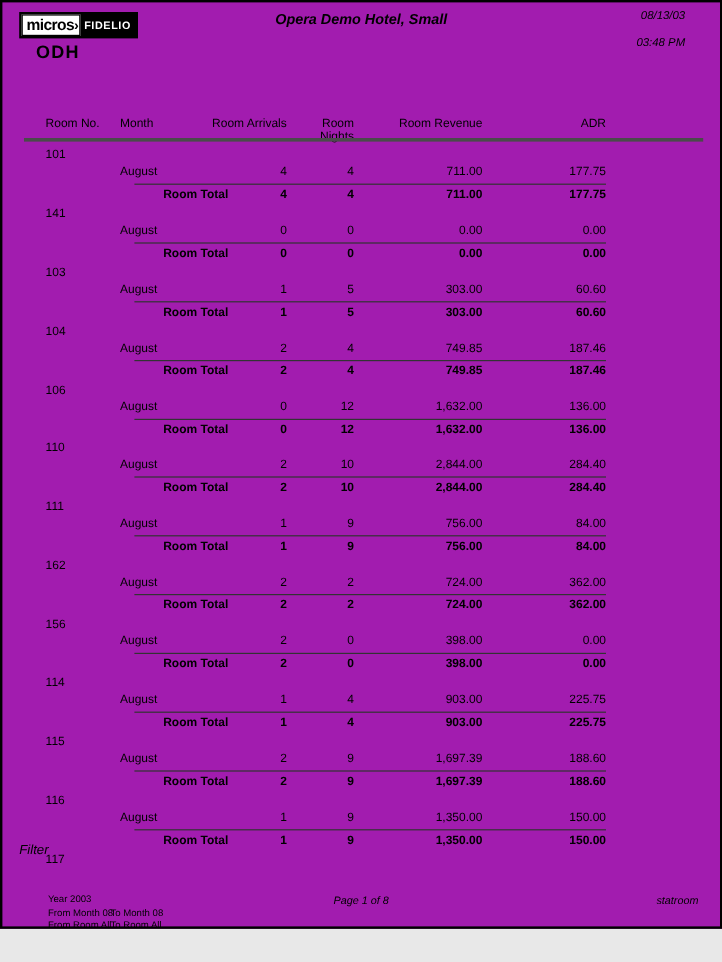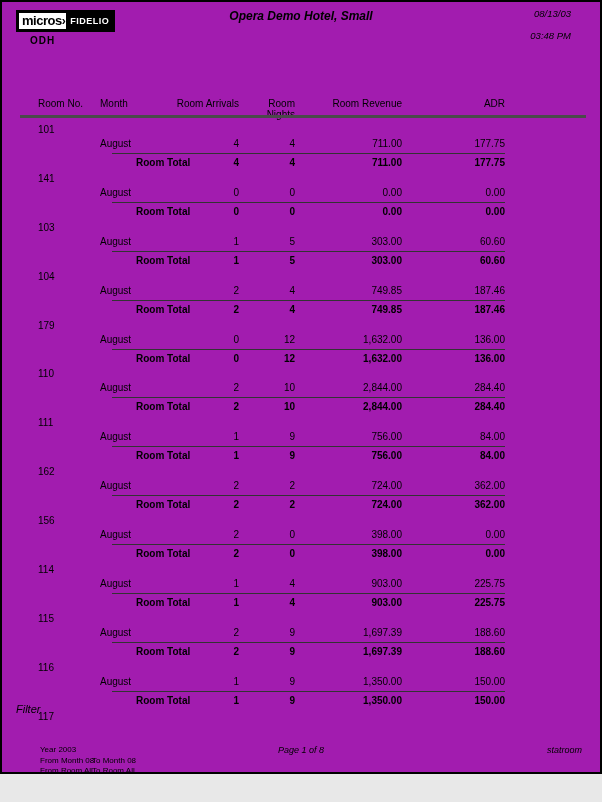--- a/index.html
+++ b/index.html
@@ -5,21 +5,21 @@
   * { margin:0; padding:0; box-sizing:border-box; }
   html,body { width:602px; height:802px; overflow:hidden; background:#e8e8e8; }
   body { font-family:"Liberation Sans", sans-serif; color:#000; }
   .page { position:absolute; top:0; left:0; width:602px; height:774px; background:#a21caf; border:2px solid #000; }
 
   
   .logo { position:absolute; left:14px; top:8px; height:22px; background:#000; display:flex; align-items:stretch; padding:2px; }
   .logo-micros { background:#fff; border:1px solid #000; color:#000; font-weight:bold; font-size:13px; line-height:16px; padding:0 0 0 3px; letter-spacing:-0.5px; display:flex; align-items:center; }
   .logo-arrow { font-weight:bold; font-size:12px; margin:0 1px 0 0; }
   .logo-fidelio { color:#fff; font-weight:bold; font-size:9px; letter-spacing:0.5px; display:flex; align-items:center; padding:0 4px 0 3px; }
-  .odh { position:absolute; left:28px; top:33px; font-size:10px; font-weight:bold; letter-spacing:1px; }
+  .odh { position:absolute; left:28px; top:33px; font-size:15px; font-weight:bold; letter-spacing:1px; }
   .title { position:absolute; top:7px; left:0; width:100%; text-align:center; font-size:12px; font-weight:bold; font-style:italic; }
   .subtitle { position:absolute; top:41px; left:0; width:100%; text-align:center; font-size:11px; font-weight:bold; font-style:italic; }
   .hdr-date { position:absolute; top:6px; right:29px; font-size:9.5px; font-style:italic; }
   .hdr-time { position:absolute; top:28px; right:29px; font-size:9.5px; font-style:italic; }
 
   
   .thead { position:absolute; top:96px; left:18px; width:566px; height:14px; font-size:10px; }
   .thead-rule { position:absolute; top:113px; left:18px; width:566px; height:3px; background:#4a4a4a; }
   #rooms { position:absolute; top:122px; left:18px; width:566px; }
   .room-section { position:relative; height:48.9px; font-size:10px; }
@@ -142,21 +142,21 @@
     <div class="r-row r-total">
       <span class="c-totallabel">Room Total</span>
       <span class="c-arrivals">2</span>
       <span class="c-nights">4</span>
       <span class="c-revenue">749.85</span>
       <span class="c-adr">187.46</span>
     </div>
   </div>
 
   <div class="room-section">
-    <div class="r-num">179</div>
+    <div class="r-num">106</div>
     <div class="r-row r-month">
       <span class="c-month">August</span>
       <span class="c-arrivals">0</span>
       <span class="c-nights">12</span>
       <span class="c-revenue">1,632.00</span>
       <span class="c-adr">136.00</span>
     </div>
     <div class="r-rule"></div>
     <div class="r-row r-total">
       <span class="c-totallabel">Room Total</span>

